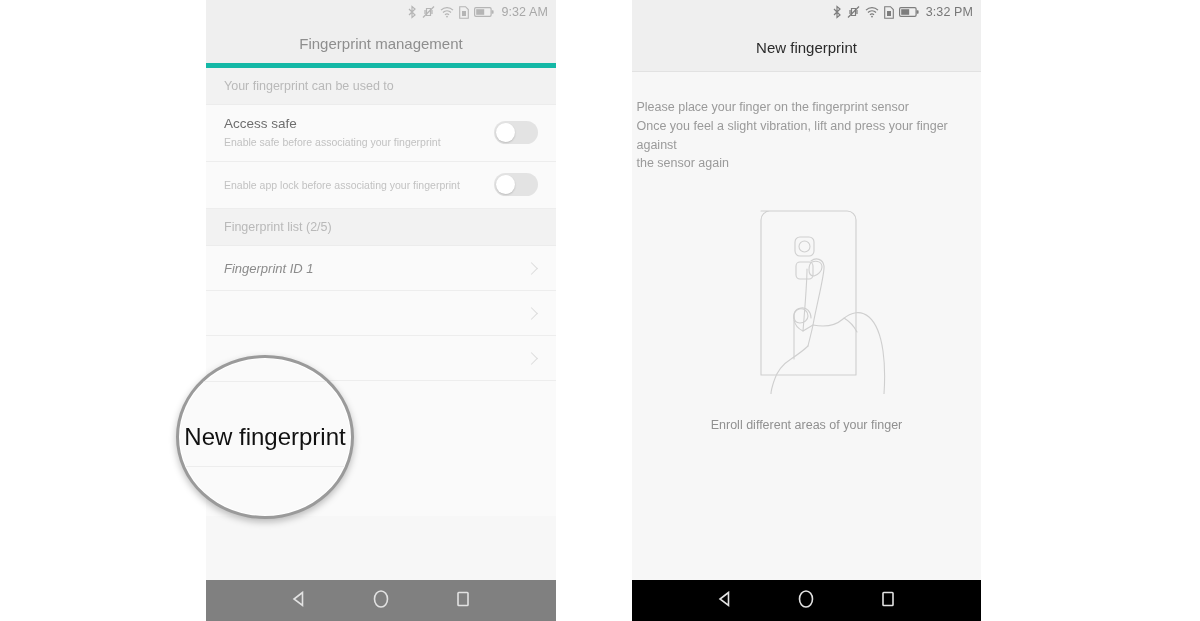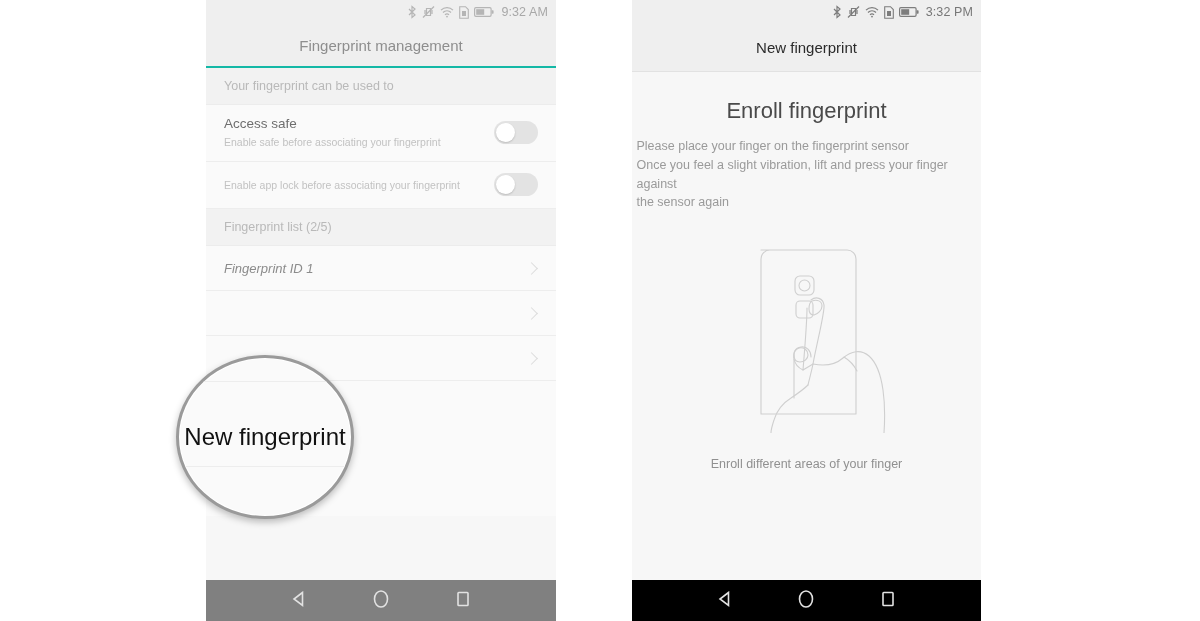--- a/index.html
+++ b/index.html
@@ -32,21 +32,21 @@
   #phone-right .sb-time { color: #777777; }
   #phone-left  .sb-icon svg { fill: #b5b5b5; stroke: #b5b5b5; }
   #phone-right .sb-icon svg { fill: #7d7d7d; stroke: #7d7d7d; }
 
   
   .titlebar {
     height: 44px; width: 100%;
     display: flex; align-items: center; justify-content: center;
     background: #efefef;
   }
-  #phone-left .titlebar  { border-bottom: 2px solid #14b8a6; }
+  #phone-left .titlebar  { border-bottom: 5px solid #14b8a6; }
   #phone-right .titlebar { border-bottom: 1px solid #e2e2e2; height: 48px; }
   .title-text { font-size: 15px; }
   #phone-left  .title-text { color: #8e8e8e; font-weight: 400; }
   #phone-right .title-text { color: #2b2b2b; font-weight: 400; }
 
   
   .section-head {
     height: 37px; background: #f2f2f2;
     display: flex; align-items: center; padding: 0 18px;
     font-size: 12.5px; color: #b9b9b9;
@@ -275,21 +275,20 @@
           </svg>
       </span>
       <span class="sb-time">3:32 PM</span>
     </div>
 
     <div class="titlebar">
       <span class="title-text">New fingerprint</span>
     </div>
 
     <div class="enroll-body">
-      <div class="enroll-title">Enroll fingerprint</div>
       <div class="enroll-desc">
         <div>Please place your finger on the fingerprint sensor</div>
         <div>Once you feel a slight vibration, lift and press your finger against</div>
         <div>the sensor again</div>
       </div>
 
       <div class="illustration">
         <svg width="215" height="195" viewBox="0 0 215 195">
           <g fill="none" stroke="#cfcfcf" stroke-width="1.1" stroke-linecap="round" stroke-linejoin="round">
 

